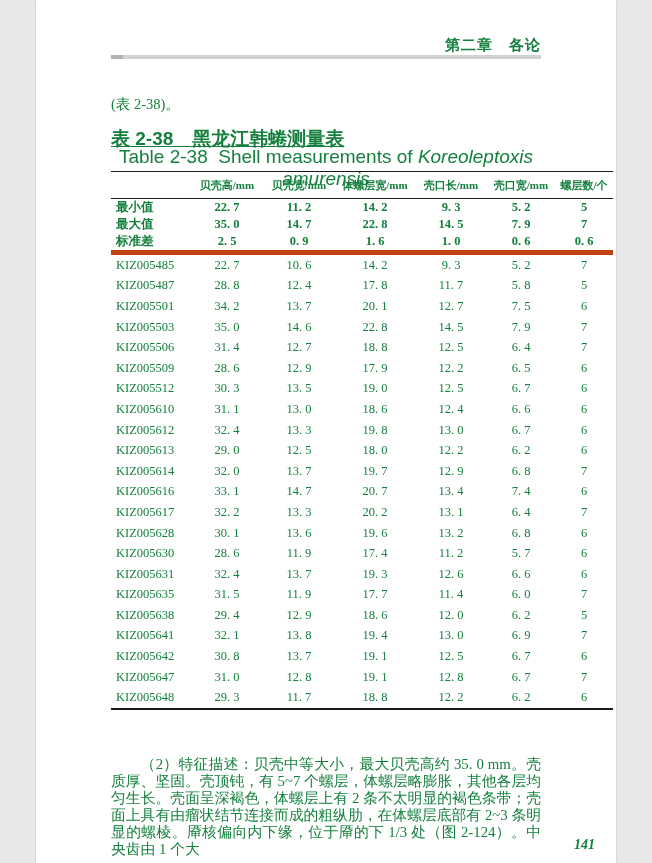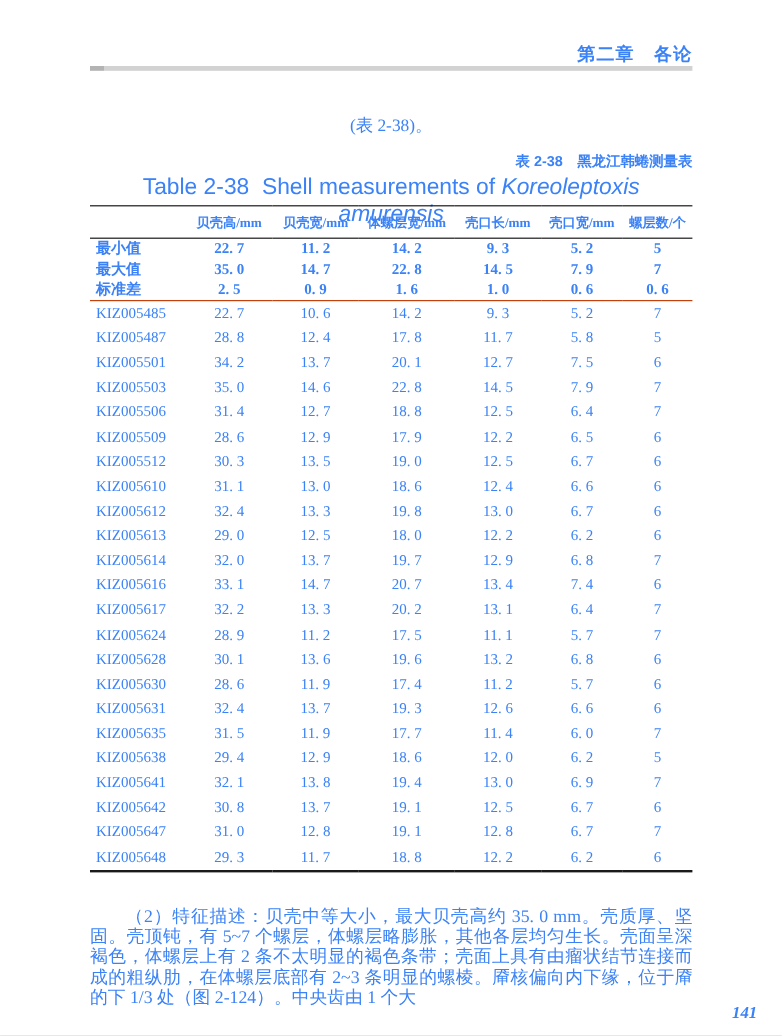--- a/index.html
+++ b/index.html
@@ -1,42 +1,42 @@
 <!DOCTYPE html>
 <html><head>
 <meta charset="utf-8">
 <style>
   html,body{margin:0;padding:0;background:#e8e8e8;}
   .page{
     position:relative;
-    width:652px;height:863px;
+    width:580px;height:863px;
     margin:0 auto;
     background:#ffffff;
     font-family:"Liberation Serif", serif;
-    color:#3b82f6;
+    color:#15803d;
     overflow:hidden;
     box-shadow:0 0 2px rgba(0,0,0,.2);
   }
   .chapter-header{
     position:absolute;top:36px;left:75px;right:75px;
     text-align:right;font-weight:bold;font-size:15px;letter-spacing:1px;
   }
   .header-rule{
     position:absolute;top:55px;left:75px;right:75px;height:4px;
     background:linear-gradient(to right,#b3b3b3 0 12px,#d2d2d2 12px);
   }
   .intro-line{
     position:absolute;top:95px;left:75px;right:75px;
-    font-size:14.5px;margin:0;text-align:center;
+    font-size:14.5px;margin:0;
   }
   .caption-zh{
     position:absolute;top:126px;left:75px;right:75px;
-    text-align:right;
+    text-align:left;
     font-family:"Liberation Sans", sans-serif;
-    font-weight:bold;font-size:12px;white-space:pre-wrap;
+    font-weight:bold;font-size:19px;white-space:pre-wrap;text-decoration:underline;
   }
   .caption-en{
     position:absolute;top:146px;left:75px;right:75px;
     text-align:center;
     font-family:"Liberation Sans", sans-serif;
     font-size:19px;white-space:pre-wrap;
   }
   .caption-en i{font-style:italic;}
   table.measure{
     position:absolute;top:171px;left:75px;
@@ -49,21 +49,21 @@
   table.measure th{
     height:26px;font-weight:bold;text-align:center;vertical-align:middle;
     border-bottom:1px solid #1a1a1a;padding:0;
     font-size:11px;
   }
   table.measure td{
     text-align:center;vertical-align:middle;padding:0;
     white-space:pre;
   }
   tbody.summary td{height:16.8px;font-weight:bold;}
-  tbody.summary tr:last-child td{border-bottom:1px solid #c2410c;}
+  tbody.summary tr:last-child td{border-bottom:5px solid #c2410c;}
   tbody.specimens td{height:20.6px;}
   table.measure th:first-child,
   table.measure td:first-child{text-align:left;padding-left:5px;}
   .body-paragraph{
     position:absolute;top:756px;left:75px;right:75px;
     margin:0;
     font-size:14.8px;line-height:17px;
     text-align:justify;text-indent:2em;
   }
   .page-number{
@@ -248,29 +248,20 @@
         <tr>
           <td>KIZ005617</td>
           <td>32. 2</td>
           <td>13. 3</td>
           <td>20. 2</td>
           <td>13. 1</td>
           <td>6. 4</td>
           <td>7</td>
         </tr>
         <tr>
-          <td>KIZ005624</td>
-          <td>28. 9</td>
-          <td>11. 2</td>
-          <td>17. 5</td>
-          <td>11. 1</td>
-          <td>5. 7</td>
-          <td>7</td>
-        </tr>
-        <tr>
           <td>KIZ005628</td>
           <td>30. 1</td>
           <td>13. 6</td>
           <td>19. 6</td>
           <td>13. 2</td>
           <td>6. 8</td>
           <td>6</td>
         </tr>
         <tr>
           <td>KIZ005630</td>

